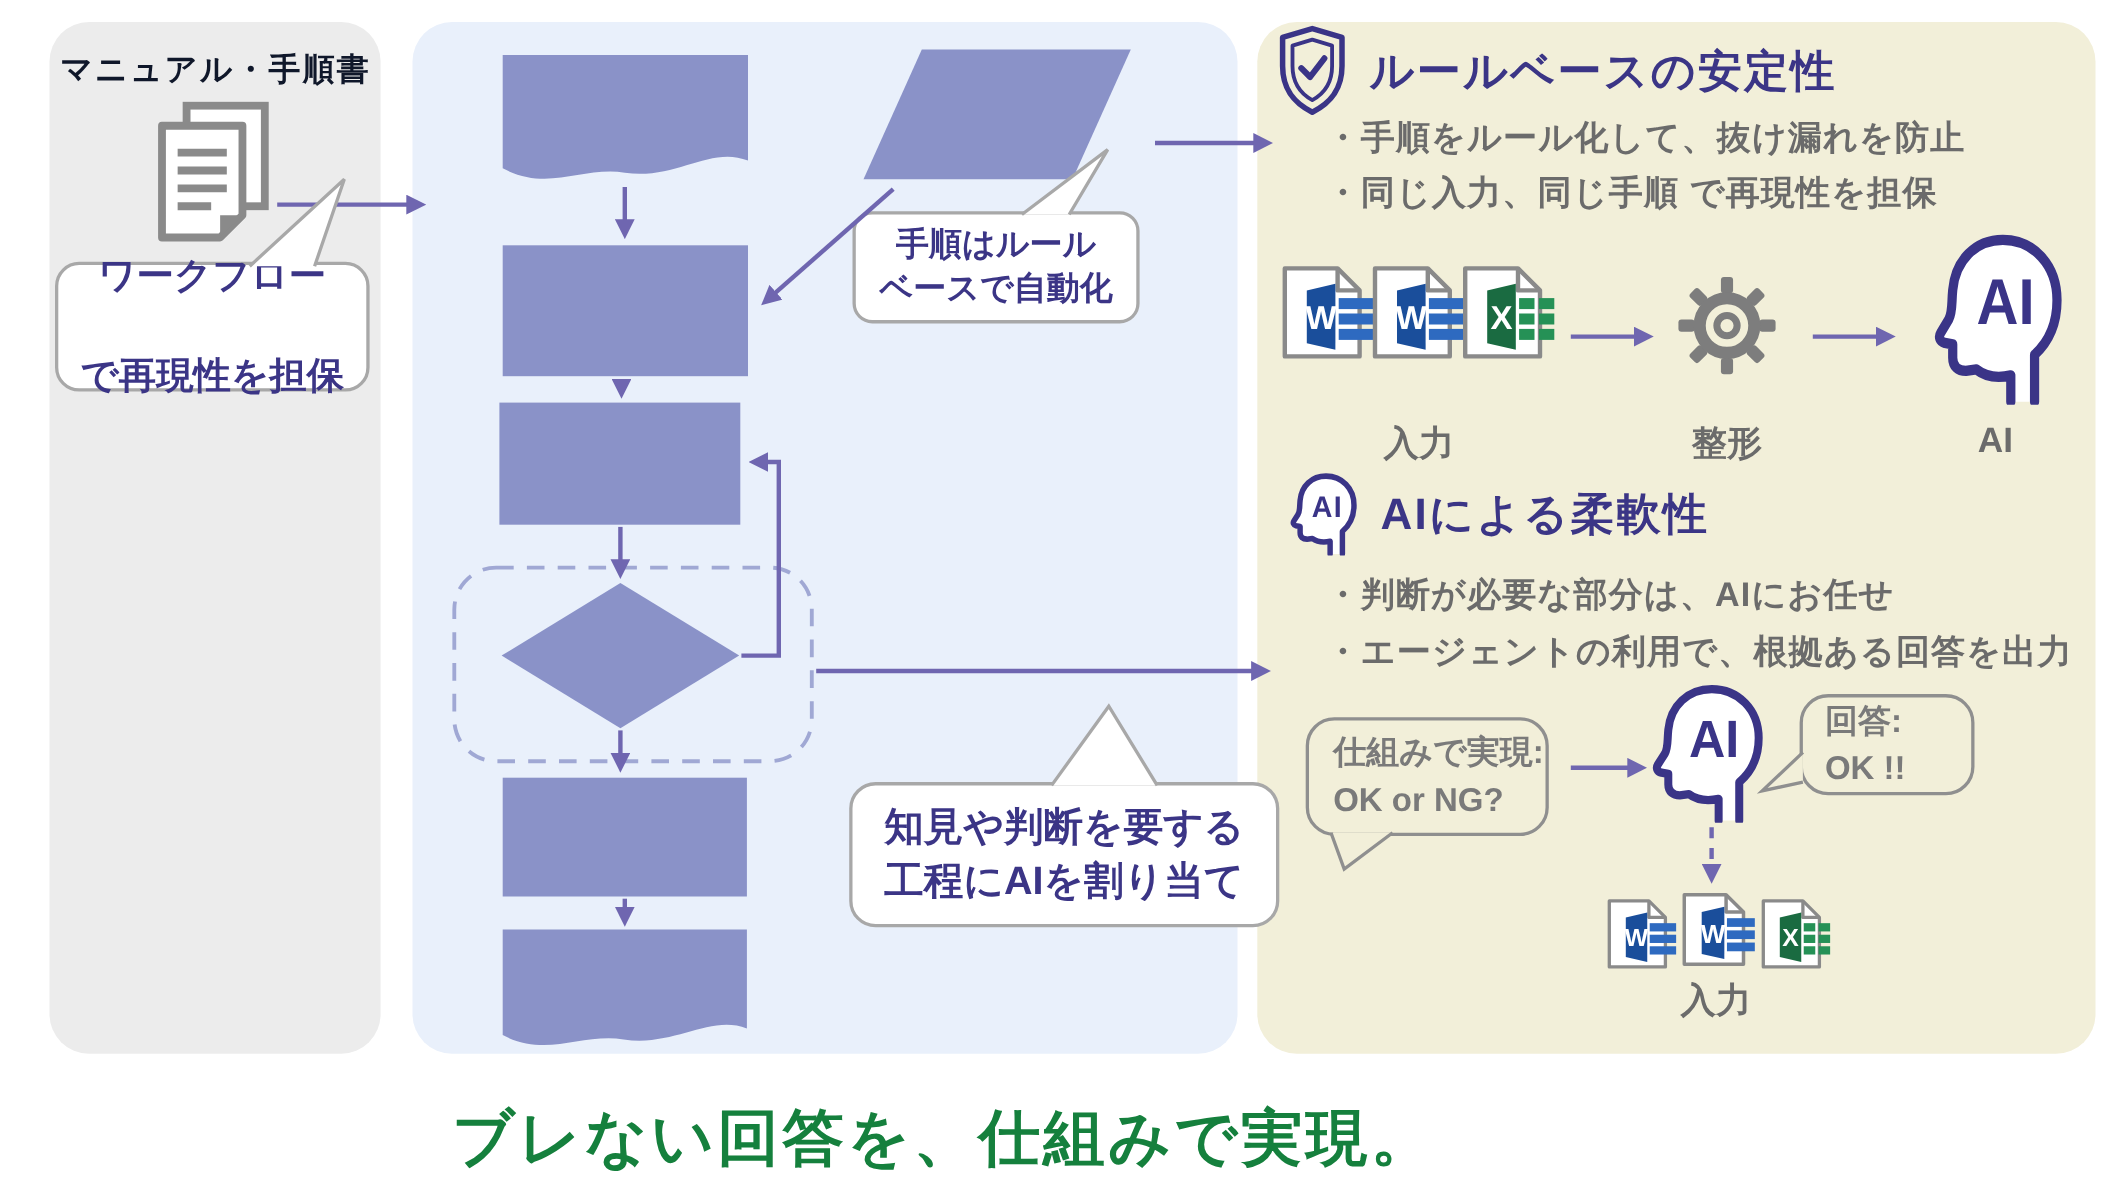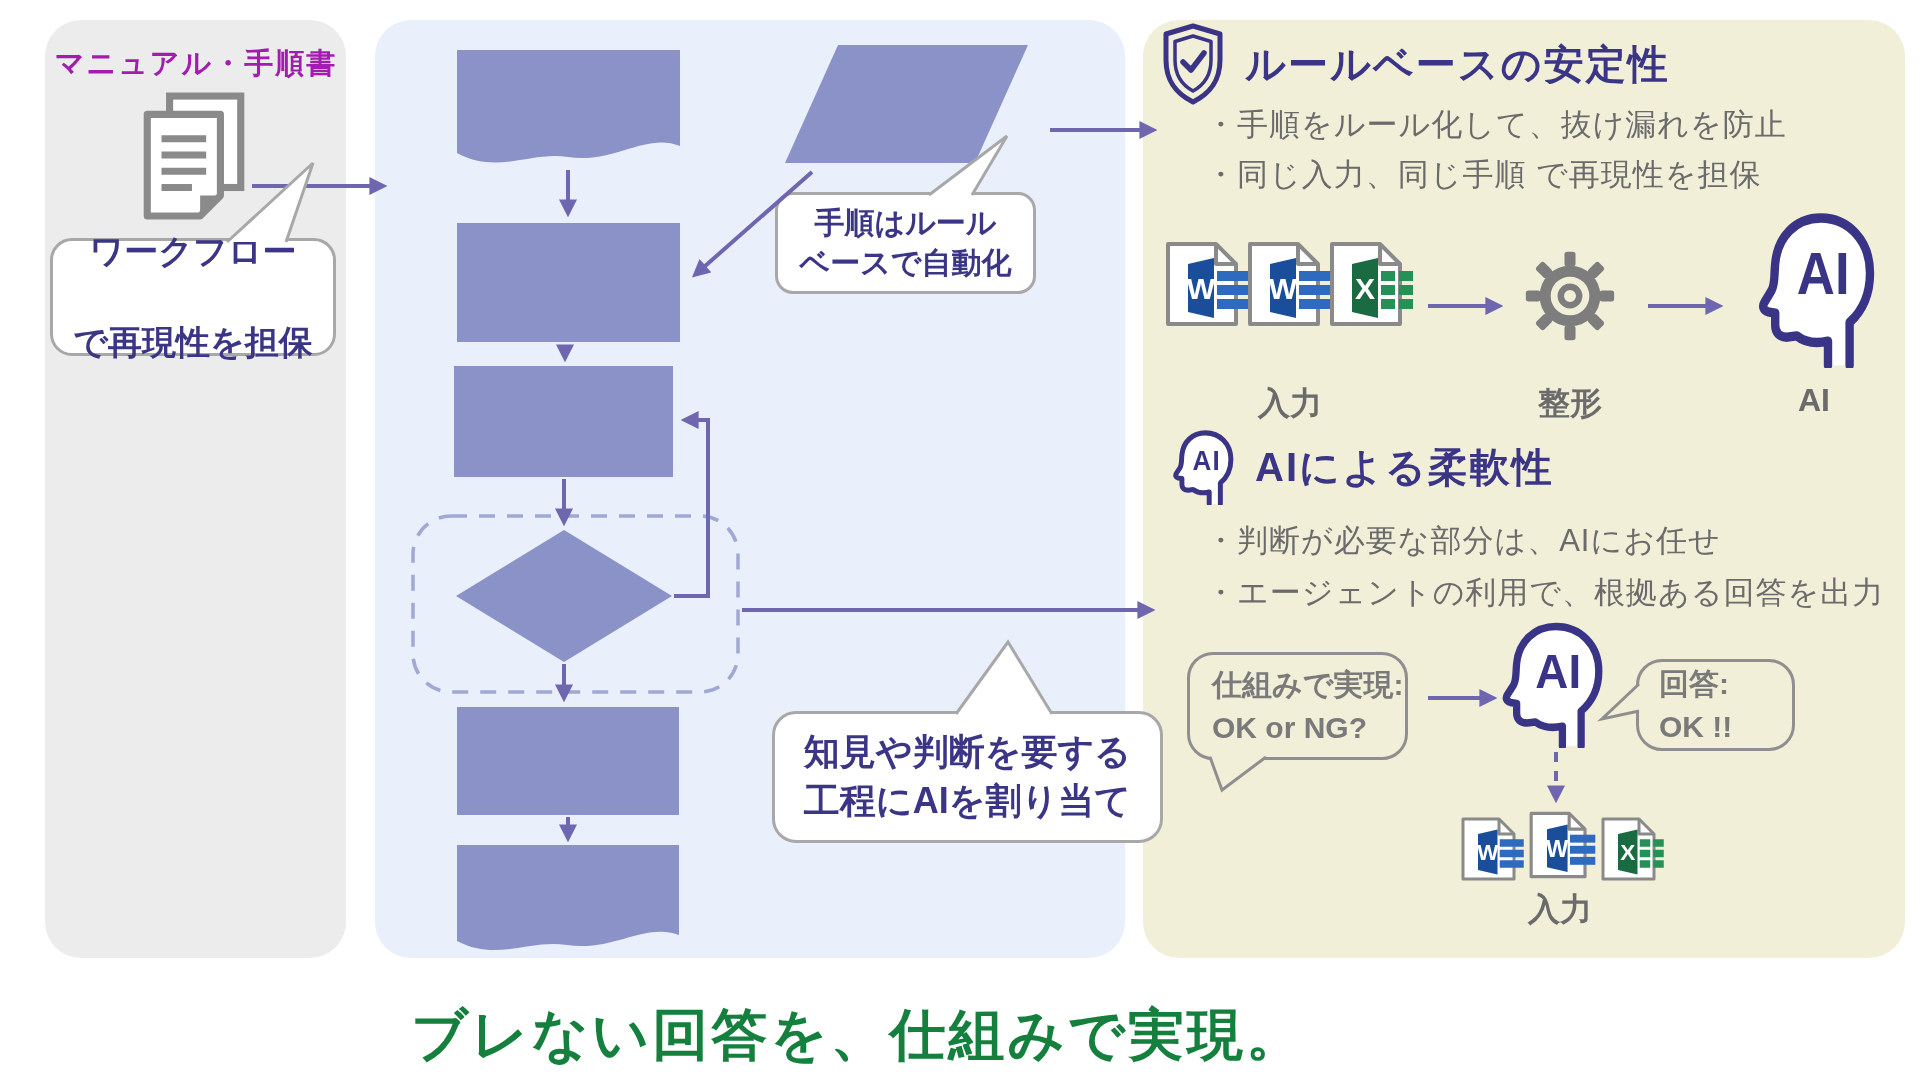--- a/index.html
+++ b/index.html
@@ -8,50 +8,50 @@
     font-family:"Liberation Sans","DejaVu Sans",sans-serif; overflow:hidden;
   }
   .panel { position:absolute; border-radius:36px; z-index:1; }
   .panel-left   { left:45px;   top:20px; width:301px; height:938px; background:#ececec; }
   .panel-middle { left:375px;  top:20px; width:750px; height:938px; background:#e9f0fb; }
   .panel-right  { left:1143px; top:20px; width:762px; height:938px; background:#f2efd9; }
 
   .abs { position:absolute; }
   .manual-title {
     left:50px; top:44px; width:292px; text-align:center;
-    font-size:29px; font-weight:bold; color:#a21caf; letter-spacing:2px; z-index:3;
+    font-size:29px; font-weight:bold; color:#0f172a; letter-spacing:2px; z-index:3;
   }
 
   .bubble {
     position:absolute; background:#ffffff; border:3px solid #a8a8a8; border-radius:18px;
     display:flex; flex-direction:column; justify-content:center; 
     color:#3b3586; font-weight:bold; z-index:4; line-height:1.35; text-align:center;
   }
   .bubble-workflow { left:50px;  top:238px; width:280px; height:112px; font-size:34px; border-radius:22px;gap:45px; }
   .bubble-rule     { left:775px; top:192px; width:255px; height:96px;  font-size:30px; }
   .bubble-assign   { left:730px; top:711px; width:385px; height:126px; font-size:36px; border-radius:24px;margin-left:42px; }
 
   .bubble-beige {
     position:absolute; background:transparent; border:3px solid #8f8f8f; border-radius:26px;
     display:flex; flex-direction:column; justify-content:center; align-items:flex-start;
     color:#7a7a7a; font-weight:bold; z-index:4; line-height:1.45; text-align:left;
   }
   .bubble-inquiry { left:1187px; top:652px; width:221px; height:108px; font-size:30px; padding-left:22px; box-sizing:border-box; }
-  .bubble-answer  { left:1636px; top:631px; width:159px; height:92px;  font-size:30px; padding-left:20px; box-sizing:border-box;margin-top:28px; }
+  .bubble-answer  { left:1636px; top:631px; width:159px; height:92px;  font-size:30px; padding-left:20px; box-sizing:border-box; }
 
   .sec-header {
     position:absolute; display:flex; align-items:center; gap:21px;
     color:#3b3586; font-weight:bold; font-size:40px; letter-spacing:2px;
     white-space:nowrap; z-index:3;
   }
   .sec-header-1 { left:1162px; top:22px;  height:84px; }
   .sec-header-2 { left:1172px; top:428px; height:78px; }
 
   .bullet {
-    position:absolute; color:#6b6b6b; font-size:31px; font-weight:normal;
+    position:absolute; color:#6b6b6b; font-size:31px; font-weight:bold;
     letter-spacing:1px; white-space:nowrap; z-index:3;
   }
   .icon-label {
     position:absolute; color:#6b6b6b; font-size:32px; font-weight:bold;
     transform:translateX(-50%); white-space:nowrap; z-index:3;
   }
   .icon-svg { position:absolute; z-index:3; }
 
   .tagline {
     position:absolute; left:0; top:998px; width:1716px; text-align:center;

